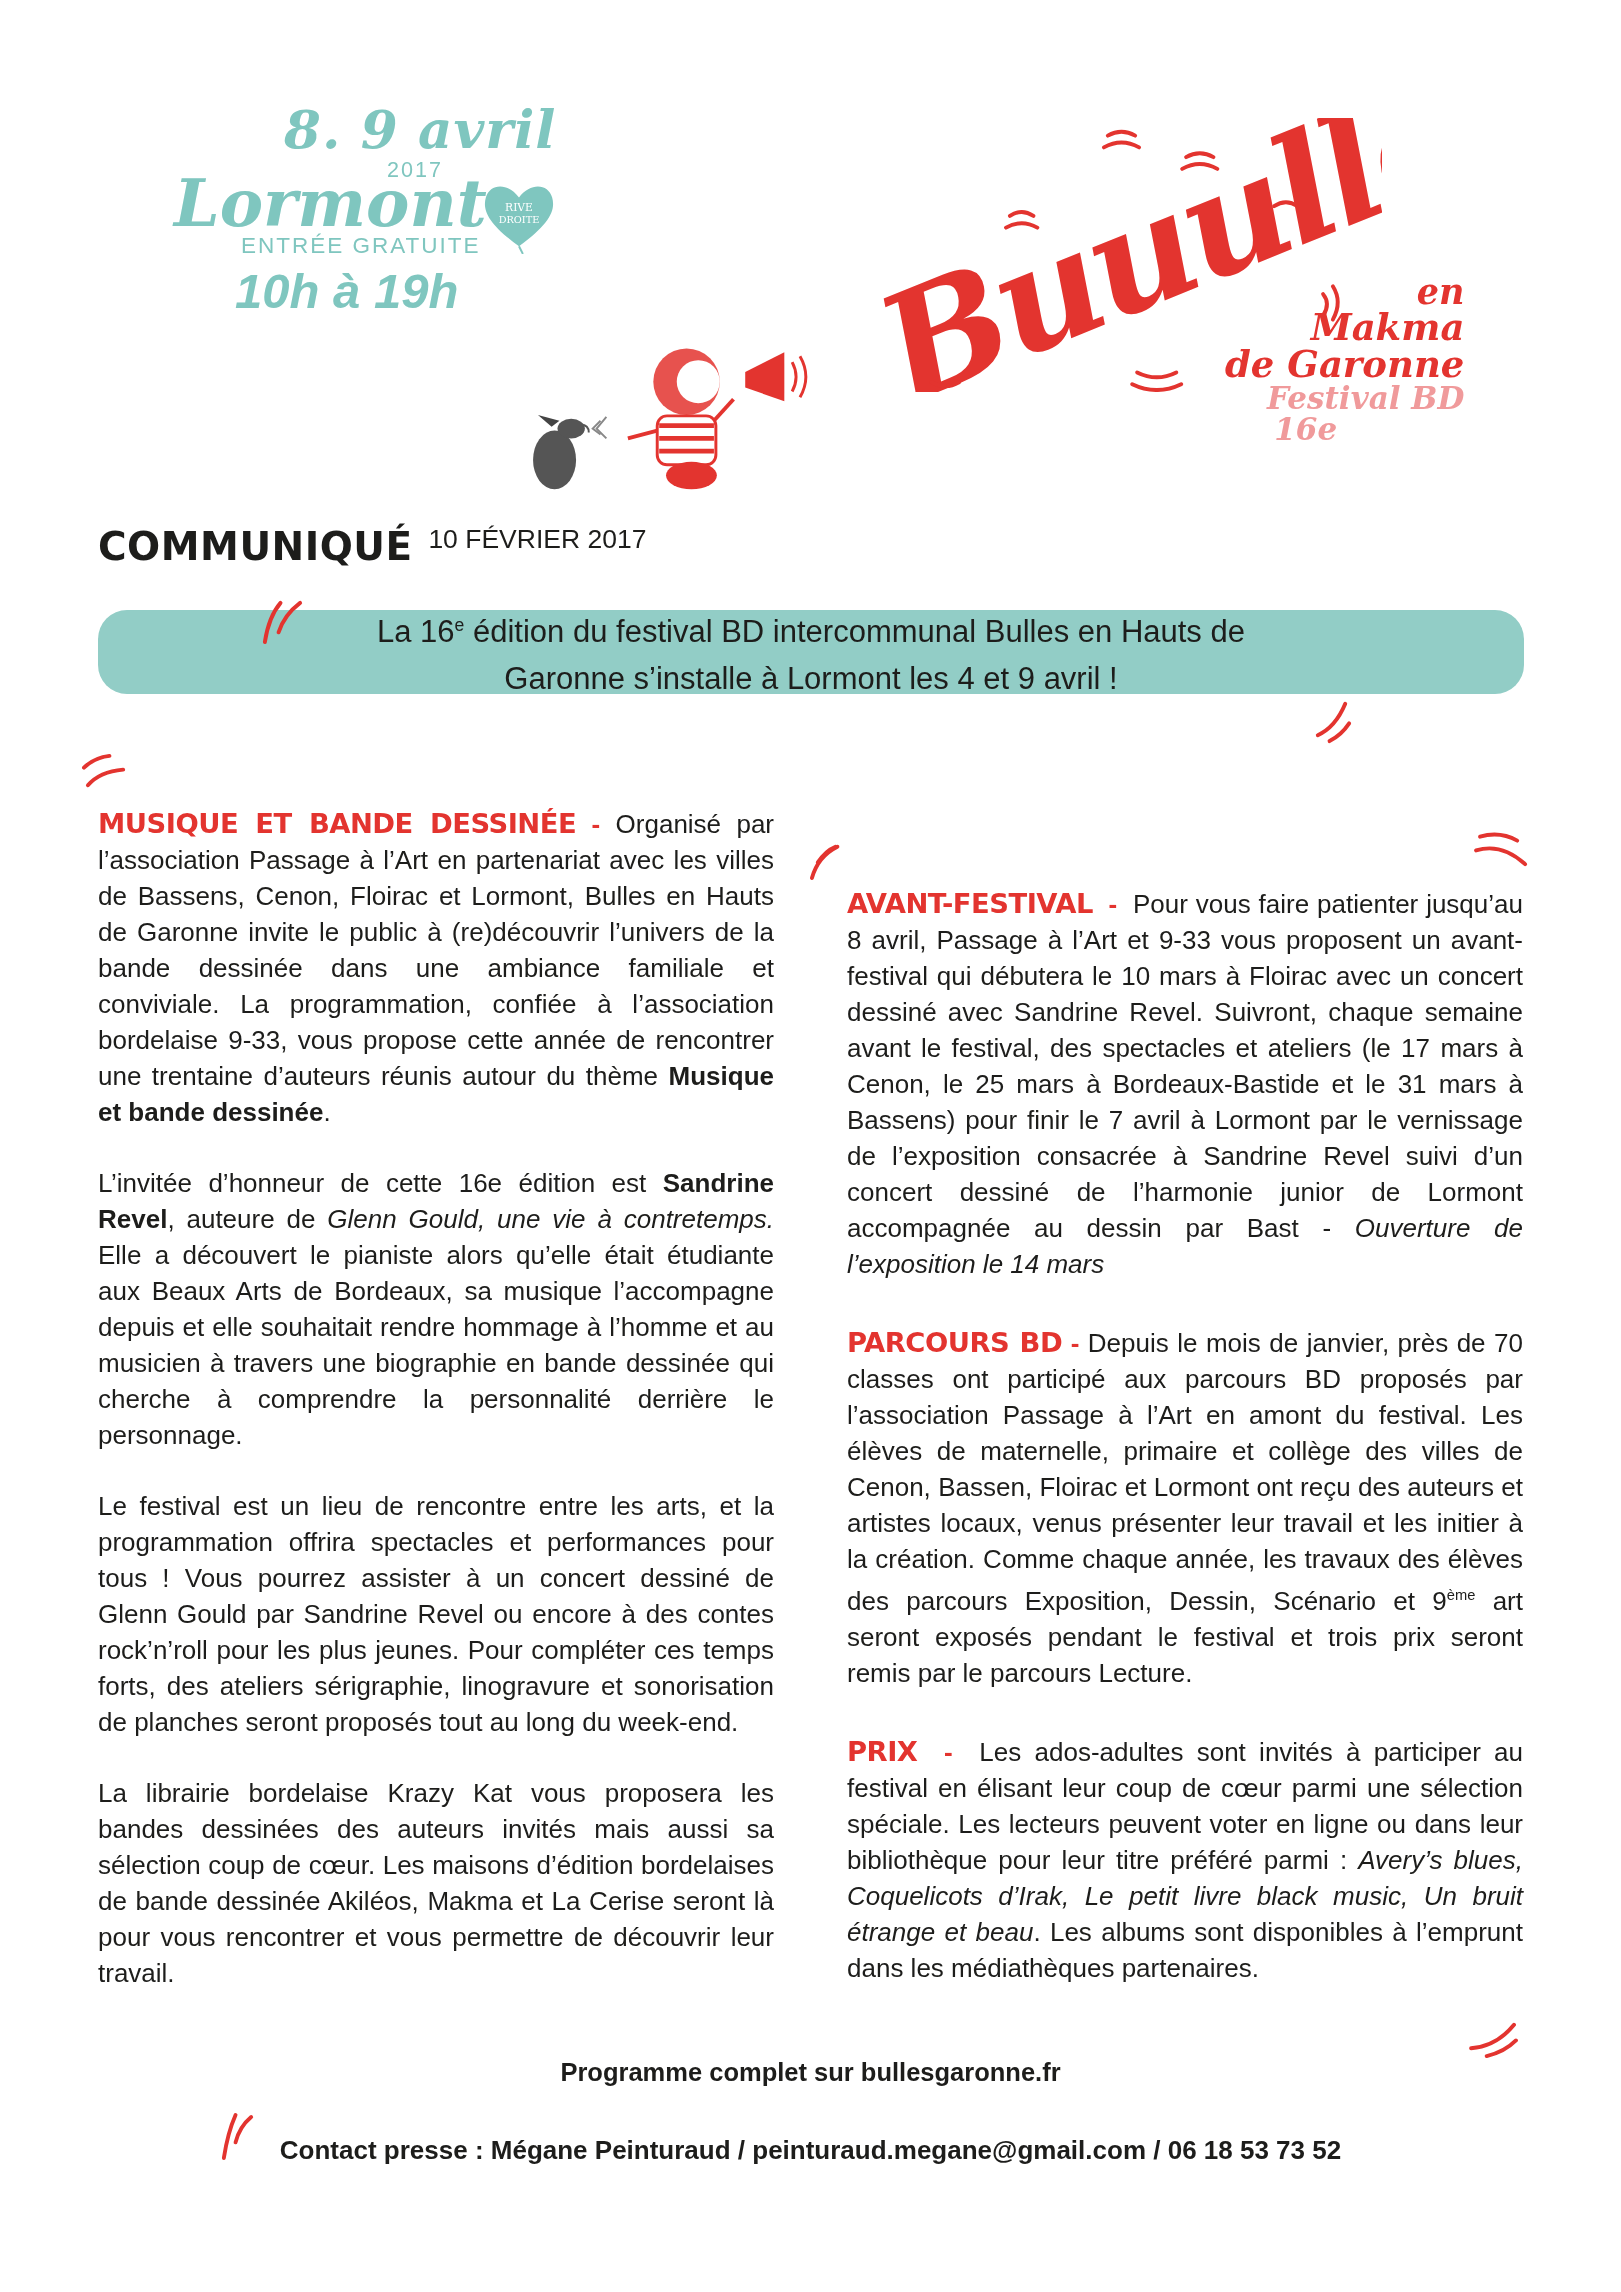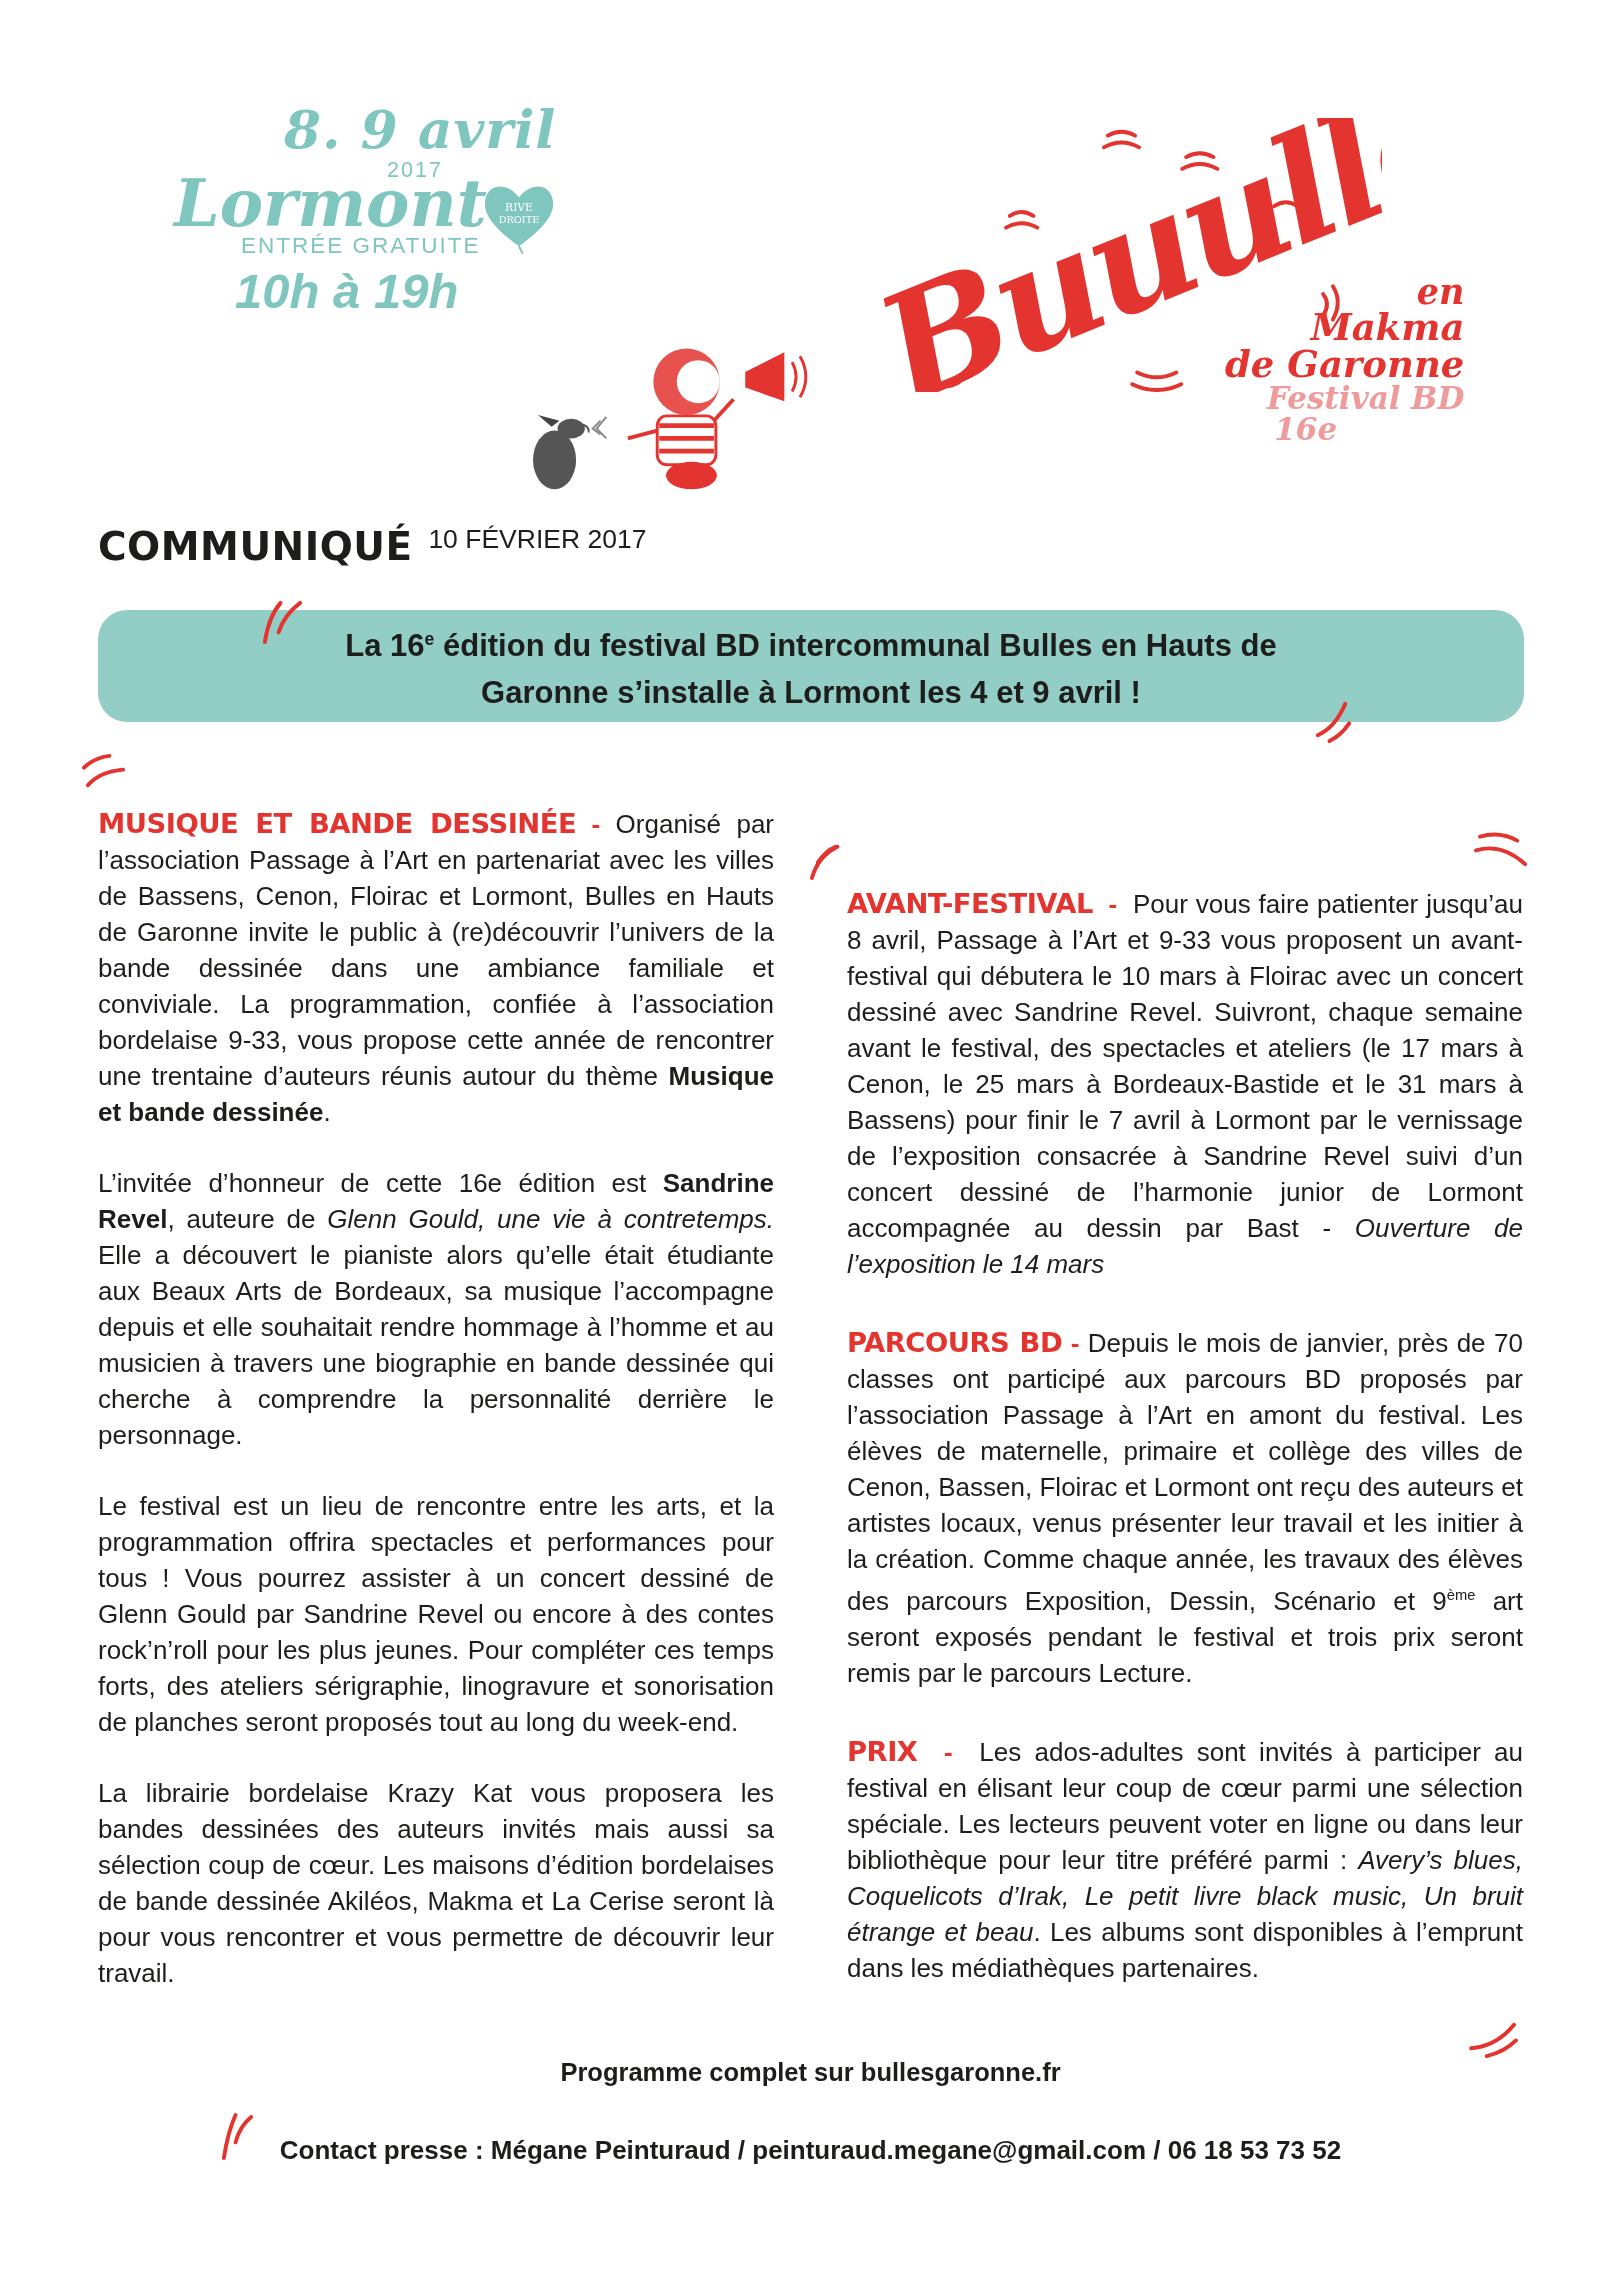--- a/index.html
+++ b/index.html
@@ -21,22 +21,22 @@
   #logo-sub .l2{font-size:37px;color:#e3342f;}
   #logo-sub .l3{font-size:37px;color:#e3342f;}
   #logo-sub .l4{font-size:31px;color:#f09a9b;}
   #logo-sub .l5{font-size:31px;color:#f09a9b;text-align:center;padding-right:78px;}
   #illustration{left:510px;top:323px;width:314px;height:176px;}
   
   #comm{left:98px;top:524px;display:flex;align-items:flex-start;gap:15.7px;}
   #comm .big{font-family:"DejaVu Sans",sans-serif;font-weight:900;font-size:39px;letter-spacing:0.5px;color:#1d1d1b;}
   #comm .small{font-size:26.5px;color:#1d1d1b;}
   
-  #banner{left:98px;top:610px;width:1426px;height:112px;background:#92cdc6;border-radius:29px;
-          display:flex;flex-direction:column;justify-content:center;align-items:center;font-weight:bold;}
+  #banner{left:98px;top:610px;width:1426px;height:84px;background:#92cdc6;border-radius:29px;
+          display:flex;flex-direction:column;justify-content:center;align-items:center;}
   #banner span{display:block;font-size:31px;line-height:46px;color:#1d1d1b;text-align:center;}
   #banner sup{font-size:17.6px;}
   
   .col{width:676px;font-size:26px;line-height:36px;text-align:justify;color:#1d1d1b;}
   .col p{margin:0 0 35px 0;}
   .col p:last-child{margin-bottom:0;}
   #col-left{left:98px;top:806px;}
   #col-right{left:847px;top:886px;}
   .head{font-family:"DejaVu Sans",sans-serif;font-weight:900;color:#e3342f;font-size:27.4px;letter-spacing:-0.5px;}
   .dash{color:#e3342f;font-weight:bold;}

